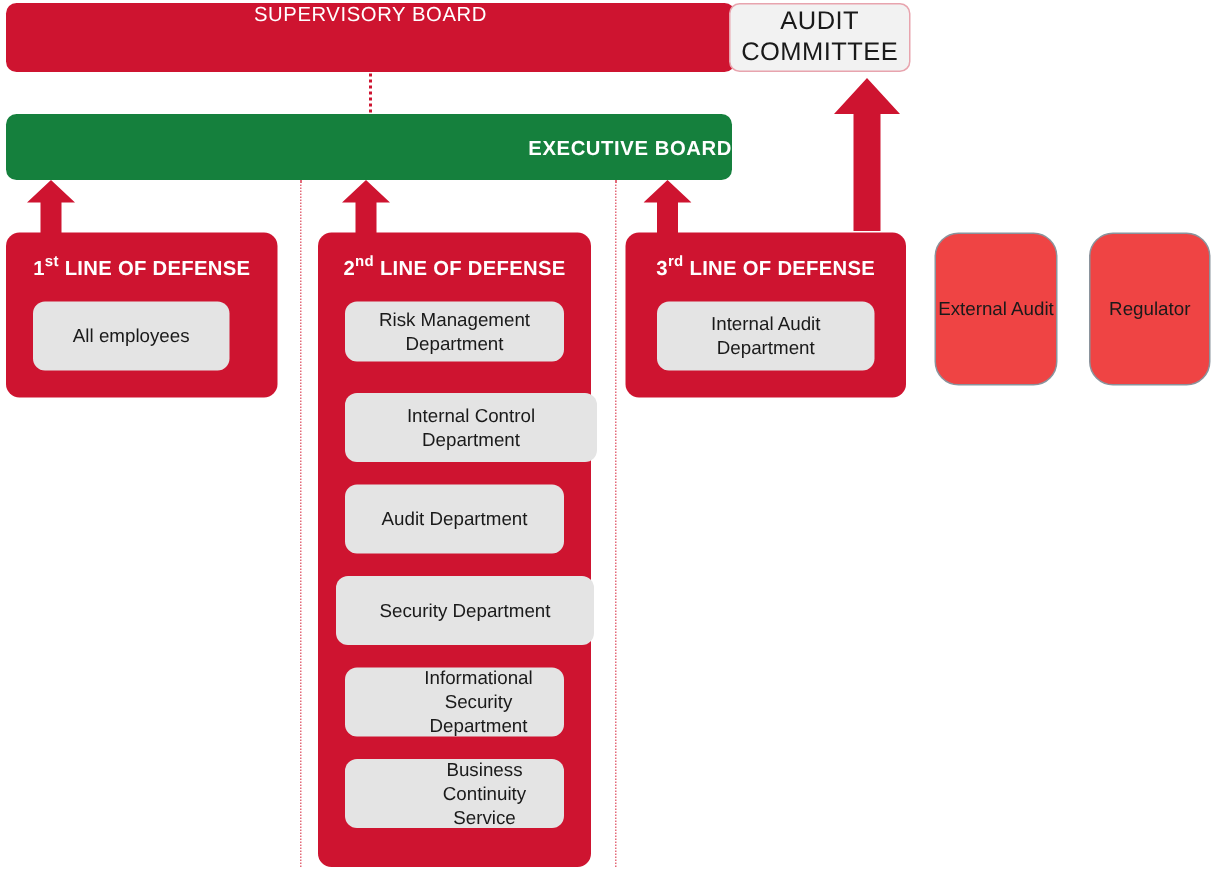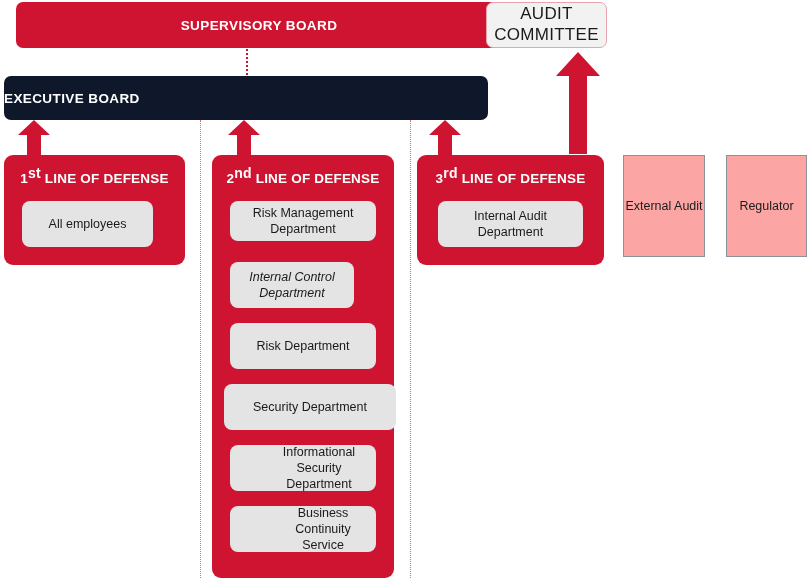--- a/index.html
+++ b/index.html
@@ -21,33 +21,32 @@
   
   .box {
     position: absolute;
     box-sizing: border-box;
   }
   .red-bar {
     background: #CE1430;
     border-radius: 7px;
     color: #ffffff;
     display: flex;
-    align-items: center;
-    justify-content: center;
-    font-weight: bold;
+    align-items: flex-start;
+    justify-content: center;
+    font-weight: normal;
     letter-spacing: 0.4px;
-    margin-left: 12px;
   }
   .slate-bar {
-    background: #0f172a;
+    background: #15803d;
     border-radius: 7px;
     color: #ffffff;
     display: flex;
     align-items: center;
-    justify-content: flex-start;
+    justify-content: flex-end;
     font-weight: bold;
     letter-spacing: 0.4px;
   }
   .audit-committee {
     background: #F2F2F2;
     border: 1px solid #E8A4AE;
     border-radius: 7px;
     color: #1a1a1a;
     display: flex;
     align-items: center;
@@ -69,21 +68,21 @@
     left: 0;
     right: 0;
     top: 16px;
     text-align: center;
     color: #ffffff;
     font-weight: bold;
     font-size: 13.5px;
     letter-spacing: 0.2px;
   }
   .lod-title sup {
-    font-size: 14px;
+    font-size: 10px;
     vertical-align: super;
     line-height: 0;
   }
 
   
   .chip {
     position: absolute;
     background: #E4E4E4;
     border-radius: 8px;
     display: flex;
@@ -93,23 +92,23 @@
     color: #1a1a1a;
     font-size: 12.5px;
     line-height: 1.28;
     padding: 0 8px;
     box-sizing: border-box;
   }
 
   
   .grey-box {
     position: absolute;
-    background: #fca5a5;
+    background: #ef4444;
     border: 1px solid #8a939c;
-    border-radius: 0;
+    border-radius: 16px;
     display: flex;
     align-items: center;
     justify-content: center;
     text-align: center;
     color: #1a1a1a;
     font-size: 12.5px;
     line-height: 1.3;
     box-sizing: border-box;
   }
 
@@ -186,25 +185,25 @@
   </div>
 
   <div class="box lod-col" style="left:212px; top:155px; width:182px; height:423px;">
     <div class="lod-title">
       <span>2</span><sup>nd</sup><span> LINE OF DEFENSE</span>
     </div>
 
     <div class="chip" style="left:18px; top:46px; width:146px; height:40px;">
       <span>Risk Management Department</span>
     </div>
-    <div class="chip" style="left:18px; top:107px; width:124px; height:46px;font-style:italic;">
+    <div class="chip" style="left:18px; top:107px; width:168px; height:46px;">
       <span>Internal Control Department</span>
     </div>
     <div class="chip" style="left:18px; top:168px; width:146px; height:46px;">
-      <span>Risk Department</span>
+      <span>Audit Department</span>
     </div>
     <div class="chip" style="left:12px; top:229px; width:172px; height:46px;">
       <span>Security Department</span>
     </div>
     <div class="chip" style="left:18px; top:290px; width:146px; height:46px;padding-left:40px;">
       <span>Informational Security Department</span>
     </div>
     <div class="chip" style="left:18px; top:351px; width:146px; height:46px;padding-left:48px;">
       <span>Business Continuity Service</span>
     </div>

